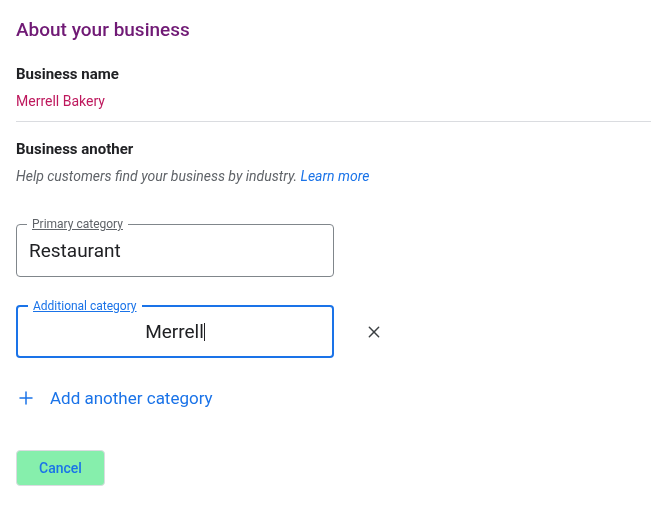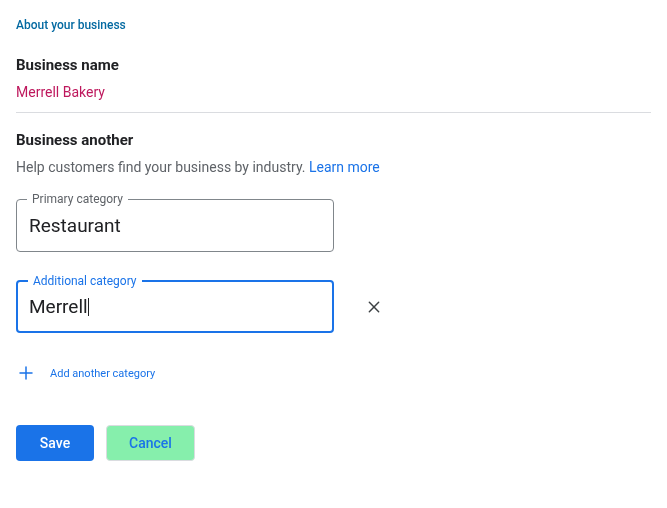--- a/index.html
+++ b/index.html
@@ -4,23 +4,23 @@
 <style>
   * { box-sizing: border-box; margin: 0; padding: 0; }
   body {
     font-family: 'Google Sans', Roboto, Arial, sans-serif;
     background: #fff;
     color: #202124;
     padding: 18px 16px;
     width: 667px;
   }
   .page-title {
-    font-size: 12px;
+    font-size: 19px;
     font-weight: 500;
-    color: #0369a1;
+    color: #701a75;
     margin-bottom: 24px;
   }
   .section-title {
     font-size: 15px;
     font-weight: 700;
     color: #202124;
     margin-bottom: 10px;
   }
   .business-name-value {
     font-size: 14px;
@@ -28,21 +28,22 @@
     padding-bottom: 12px;
   }
   .divider {
     border: none;
     border-top: 1px solid #dadce0;
     margin: 0 0 18px 0;
   }
   .help-text {
     font-size: 14px;
     color: #5f6368;
-    margin-bottom: 24px;
+    margin-bottom: 40px;
+    font-style: italic;
   }
   .help-text a {
     color: #1a73e8;
     text-decoration: none;
   }
   .outlined-field {
     position: relative;
     width: 318px;
     border: 1px solid #80868b;
     border-radius: 4px;
@@ -56,20 +57,21 @@
   }
   .outlined-field .floating-label {
     position: absolute;
     top: -8px;
     left: 10px;
     background: #fff;
     padding: 0 5px;
     font-size: 12px;
     color: #5f6368;
     line-height: 14px;
+    text-decoration: underline;
   }
   .outlined-field.focused .floating-label {
     color: #1a73e8;
   }
   .outlined-field .static-value {
     font-size: 19px;
     color: #202124;
   }
   .cursor {
     display: inline-block;
@@ -79,40 +81,41 @@
     vertical-align: middle;
     margin-left: 0px;
     position: relative;
     top: -1px;
   }
   .row {
     display: flex;
     align-items: center;
     gap: 28px;
     margin-bottom: 28px;
+    text-align: center;
   }
   .row .outlined-field {
     margin-bottom: 0;
   }
   .remove-icon {
     cursor: pointer;
     color: #3c4043;
     display: inline-flex;
     align-items: center;
     justify-content: center;
     width: 24px;
     height: 24px;
   }
   .remove-icon svg { width: 16px; height: 16px; }
   .add-row {
     display: flex;
     align-items: center;
     gap: 14px;
     color: #1a73e8;
-    font-size: 11px;
+    font-size: 17px;
     cursor: pointer;
     margin-bottom: 40px;
     padding: 2px 0;
   }
   .add-row .plus-icon {
     display: inline-flex;
     align-items: center;
     justify-content: center;
     width: 20px;
     height: 20px;
@@ -181,15 +184,14 @@
   <span class="plus-icon">
     <svg viewBox="0 0 24 24" fill="none" stroke="#1a73e8" stroke-width="2" stroke-linecap="round">
       <line x1="12" y1="4" x2="12" y2="20"></line>
       <line x1="4" y1="12" x2="20" y2="12"></line>
     </svg>
   </span>
   <span>Add another category</span>
 </div>
 
 <div class="button-row">
-  <button class="btn btn-primary">Save</button>
   <button class="btn btn-secondary">Cancel</button>
 </div>
 
 </body></html>

